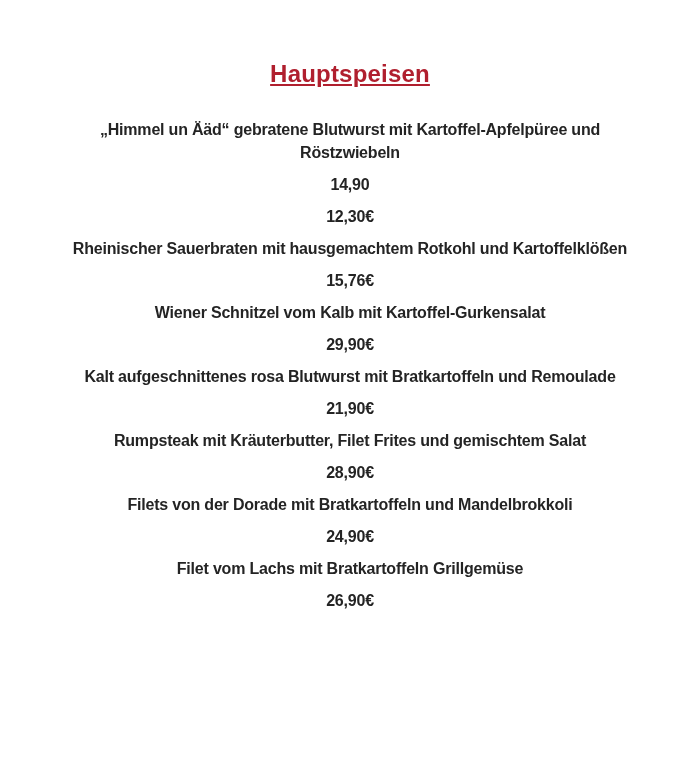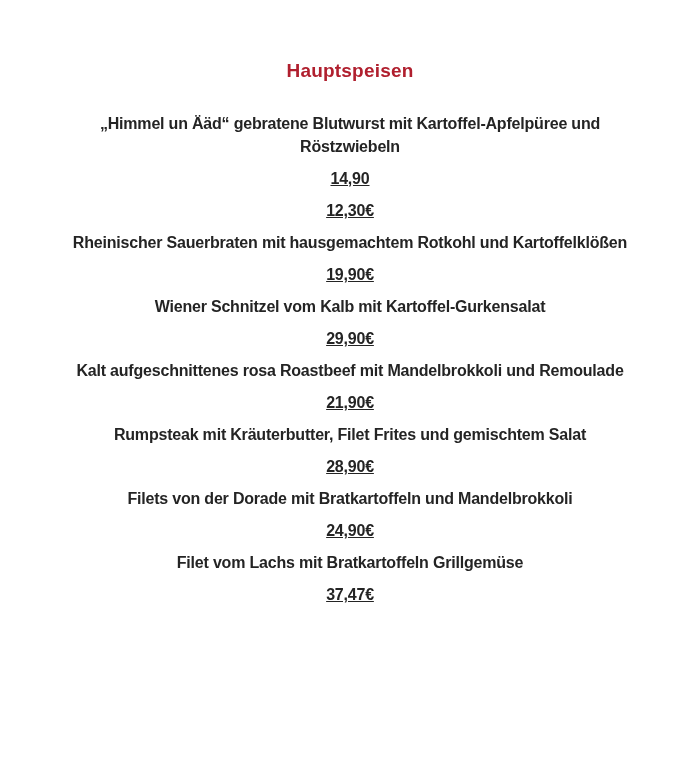--- a/index.html
+++ b/index.html
@@ -15,80 +15,80 @@
     -webkit-font-smoothing: antialiased;
   }
   .menu {
     width: 600px;
     margin: 0 auto;
     padding-top: 40px;
     text-align: center;
   }
   .menu-title {
     color: #b01f2e;
-    font-size: 19px;
+    font-size: 24px;
     font-weight: 700;
     letter-spacing: 0.2px;
     margin: 20px 0 30px 0;
+    text-decoration: underline;
   }
   .dish-name {
     color: #242424;
     font-size: 16px;
     font-weight: 700;
     line-height: 23px;
     letter-spacing: -0.2px;
     margin: 4px 0 9px 0;
   }
   .dish-price {
     color: #242424;
     font-size: 16px;
     font-weight: 700;
     line-height: 23px;
     letter-spacing: -0.2px;
     margin: 0 0 9px 0;
-    text-decoration: underline;
   }
 </style>
 </head>
 <body>
 
 <div class="menu">
   <h1 class="menu-title">Hauptspeisen</h1>
 
   <div class="menu-item">
     <p class="dish-name">„Himmel un Ääd“ gebratene Blutwurst mit Kartoffel-Apfelpüree und Röstzwiebeln</p>
     <p class="dish-price">14,90</p>
   </div>
 
   <div class="menu-item">
     <p class="dish-price">12,30€</p>
   </div>
 
   <div class="menu-item">
     <p class="dish-name">Rheinischer Sauerbraten mit hausgemachtem Rotkohl und Kartoffelklößen</p>
-    <p class="dish-price">19,90€</p>
+    <p class="dish-price">15,76€</p>
   </div>
 
   <div class="menu-item">
     <p class="dish-name">Wiener Schnitzel vom Kalb mit Kartoffel-Gurkensalat</p>
     <p class="dish-price">29,90€</p>
   </div>
 
   <div class="menu-item">
-    <p class="dish-name">Kalt aufgeschnittenes rosa Roastbeef mit Mandelbrokkoli und Remoulade</p>
+    <p class="dish-name">Kalt aufgeschnittenes rosa Blutwurst mit Bratkartoffeln und Remoulade</p>
     <p class="dish-price">21,90€</p>
   </div>
 
   <div class="menu-item">
     <p class="dish-name">Rumpsteak mit Kräuterbutter, Filet Frites und gemischtem Salat</p>
     <p class="dish-price">28,90€</p>
   </div>
 
   <div class="menu-item">
     <p class="dish-name">Filets von der Dorade mit Bratkartoffeln und Mandelbrokkoli</p>
     <p class="dish-price">24,90€</p>
   </div>
 
   <div class="menu-item">
     <p class="dish-name">Filet vom Lachs mit Bratkartoffeln Grillgemüse</p>
-    <p class="dish-price">37,47€</p>
+    <p class="dish-price">26,90€</p>
   </div>
 </div>
 
 </body></html>

